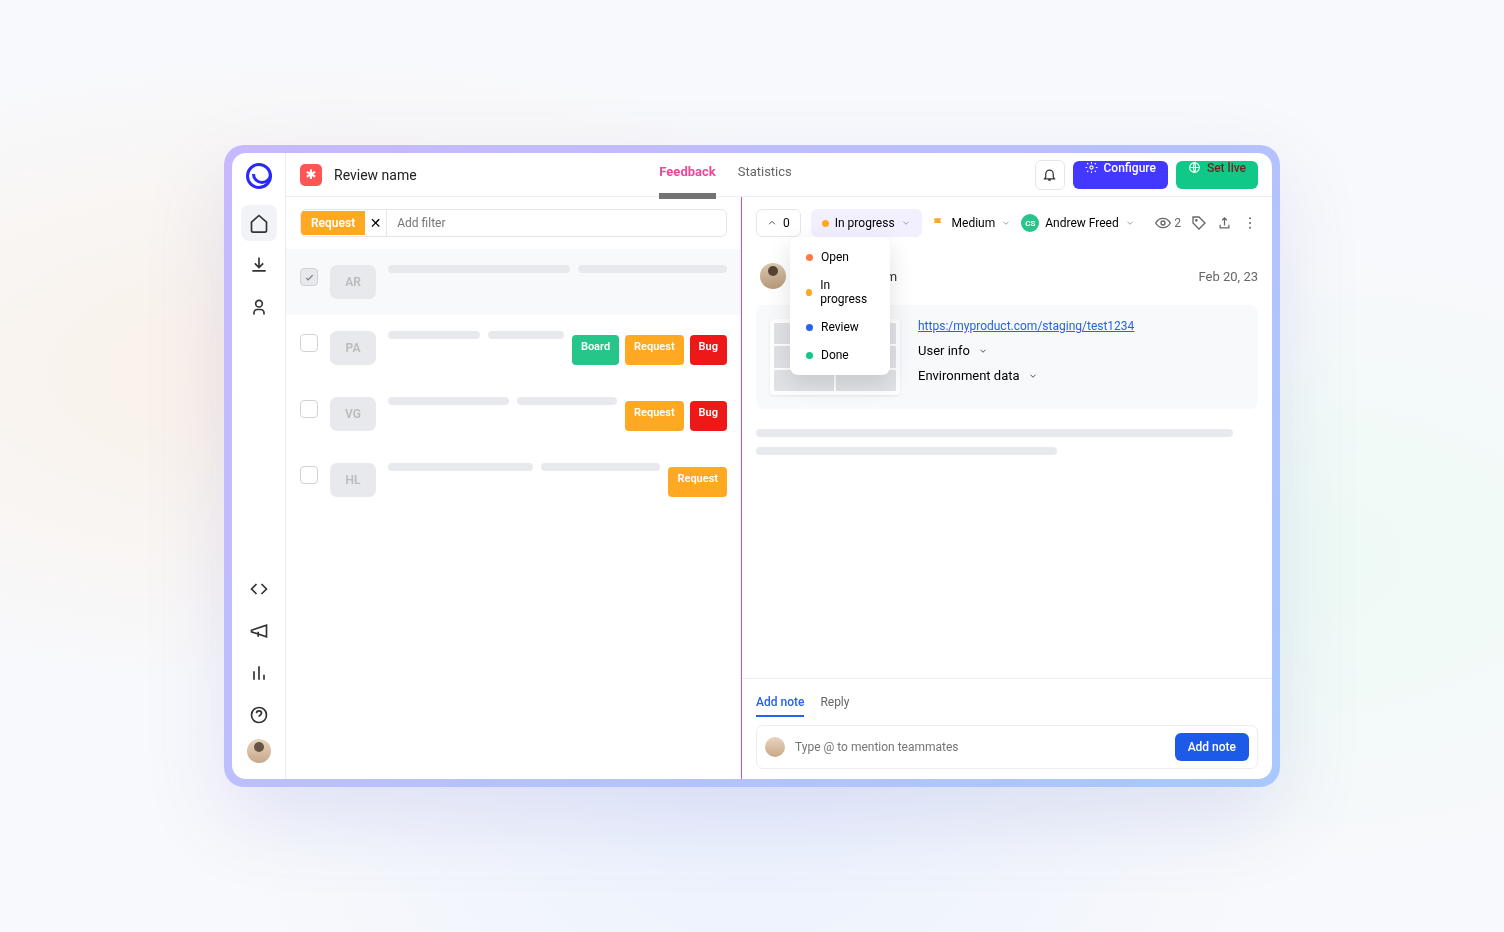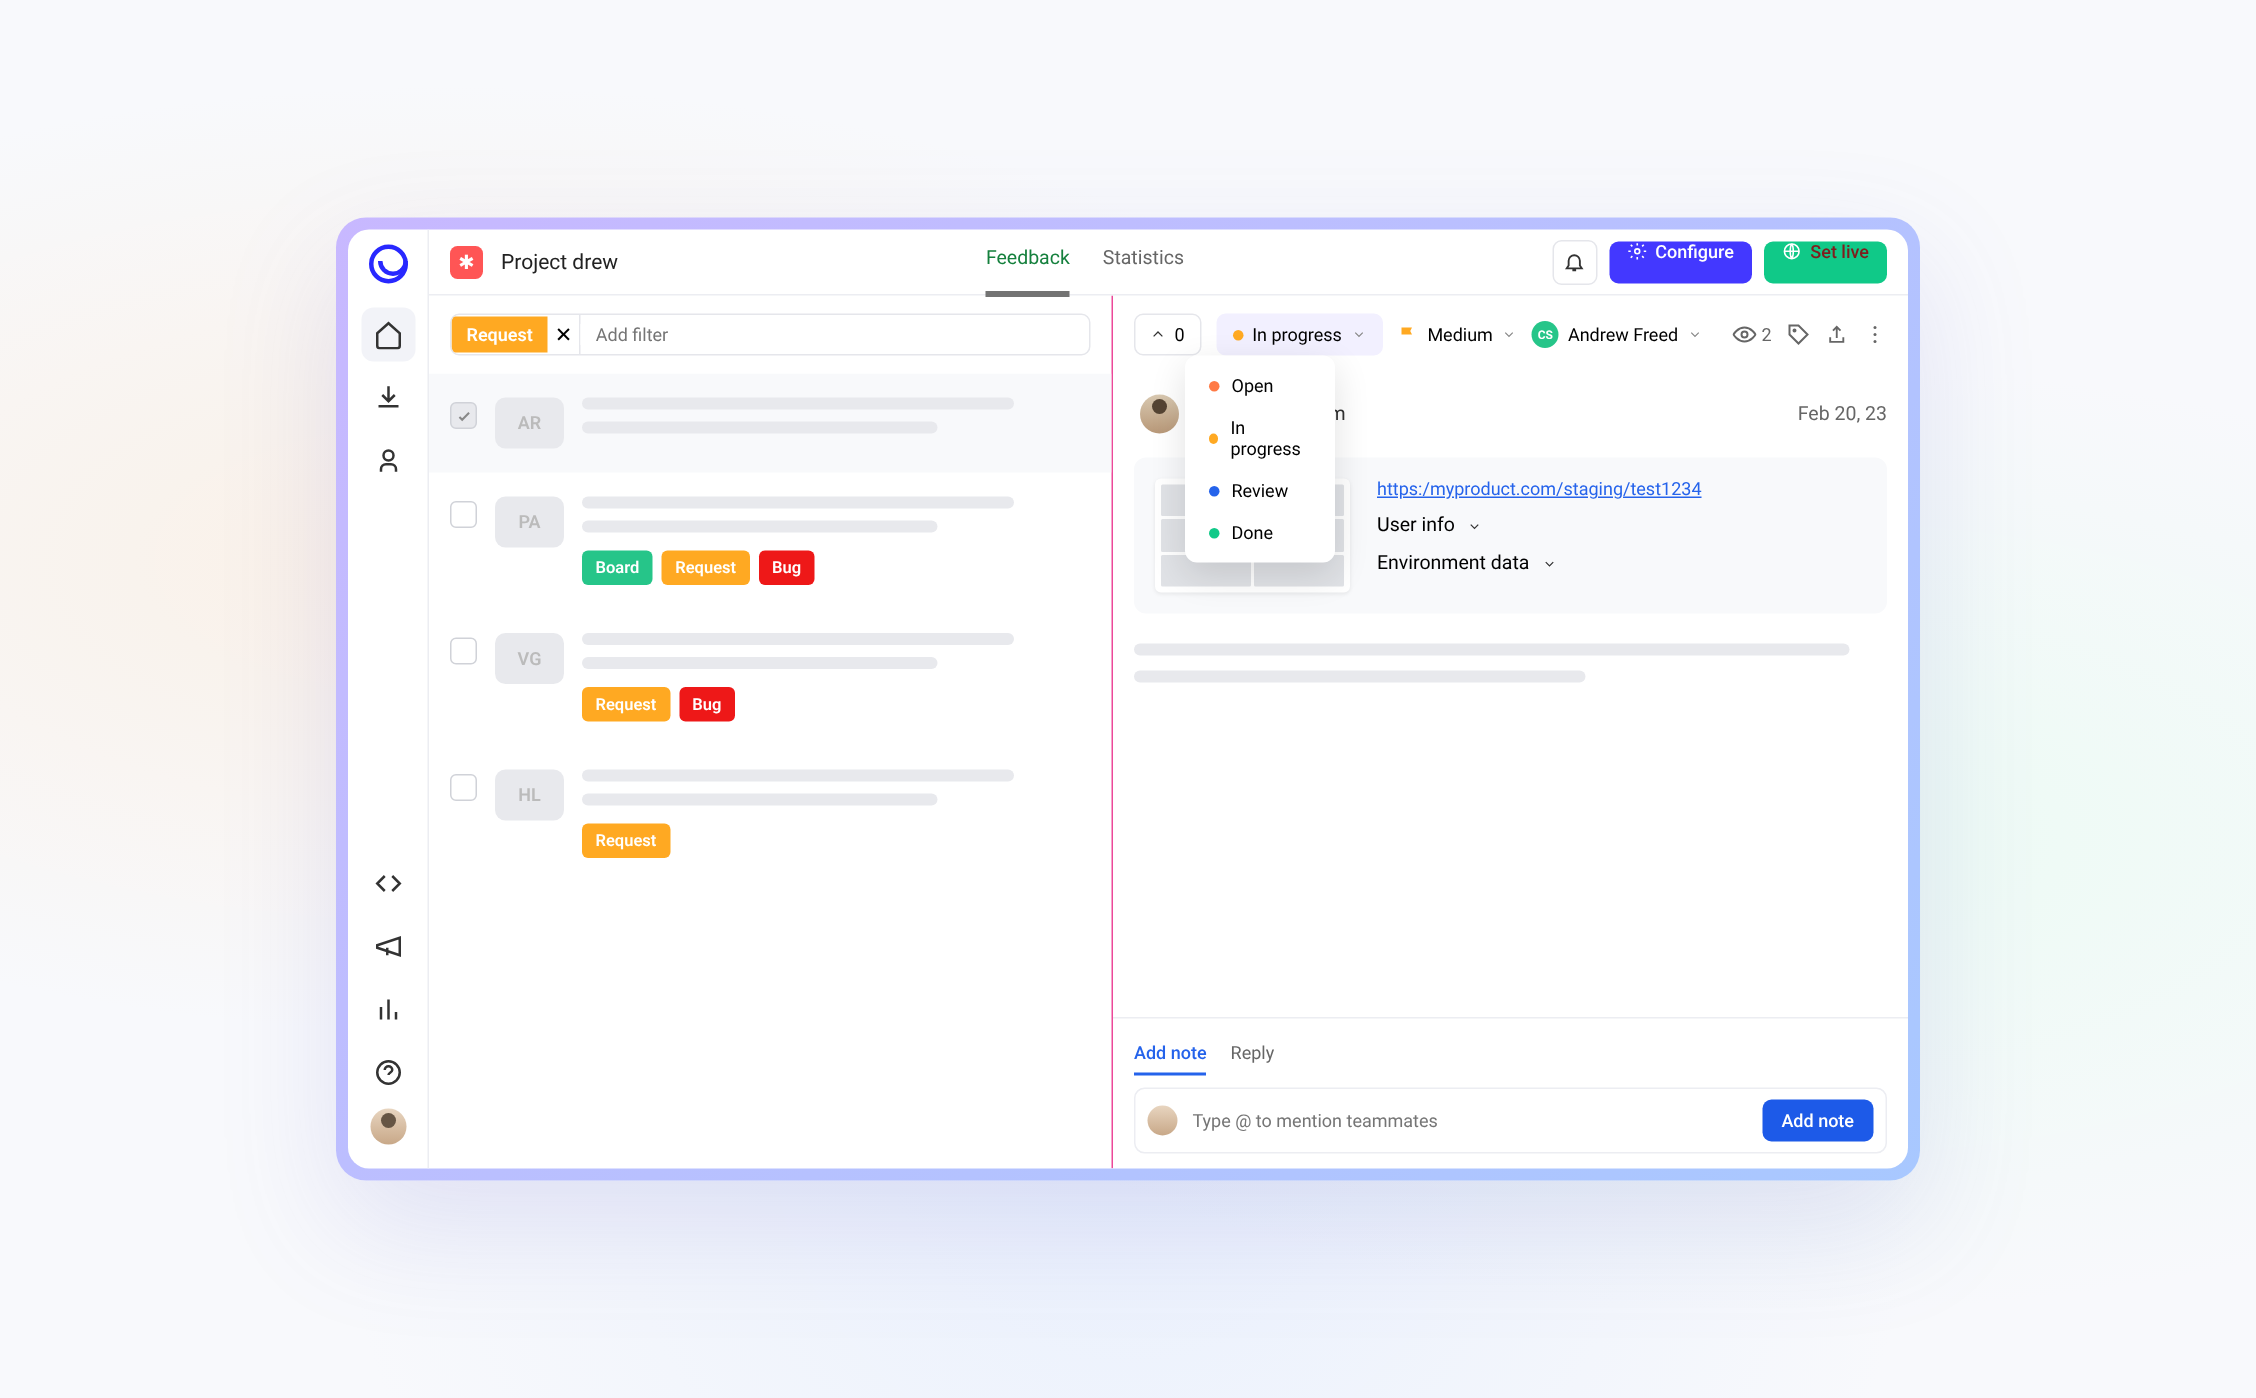--- a/index.html
+++ b/index.html
@@ -14,40 +14,40 @@
 .rail-icon svg{width:20px;height:20px}
 .rail-spacer{flex:1}
 .rail-avatar{width:24px;height:24px;border-radius:50%;background:linear-gradient(#e8d5c0,#c8a888);margin-bottom:6px;position:relative;overflow:hidden}
 .rail-avatar::after{content:"";position:absolute;width:10px;height:10px;background:#654;border-radius:50%;top:3px;left:7px}
 .main{flex:1;display:flex;flex-direction:column}
 .topbar{height:44px;border-bottom:1px solid #ecedf2;display:flex;align-items:center;padding:0 14px;gap:12px}
 .proj-icon{width:22px;height:22px;background:#ff5555;border-radius:5px;display:flex;align-items:center;justify-content:center;color:#fff;font-size:13px}
 .proj-name{font-size:14px;color:#222}
 .tabs{display:flex;gap:22px;margin-left:auto;margin-right:auto}
 .tab{font-size:13px;color:#666;padding:14px 0;cursor:pointer}
-.tab.active{color:#15803d;border-bottom:4px solid #737373;font-weight:400}
+.tab.active{color:#ec4899;border-bottom:6px solid #737373;font-weight:700}
 .topbar-actions{display:flex;gap:8px;align-items:center}
 .icon-btn{width:30px;height:30px;border:1px solid #e5e6eb;border-radius:6px;display:flex;align-items:center;justify-content:center;cursor:pointer;background:#fff}
 .btn{height:28px;padding:0 12px;border-radius:6px;font-size:12px;font-weight:500;display:flex;gap:6px;cursor:pointer;border:none}
 .btn-primary{background:#4338ff;color:#fff}
 .btn-success{background:#10c988;color:#7f1d1d}
 .content{flex:1;display:flex;overflow:hidden}
 .list-panel{width:456px;border-right:1px solid #ec4899;display:flex;flex-direction:column}
 .filter-bar{padding:12px 14px;display:flex;gap:0}
 .chip-wrap{display:flex;border:1px solid #e5e6eb;border-radius:6px;overflow:hidden;flex:1;align-items:center}
 .chip{background:#ffa922;color:#fff;font-size:12px;font-weight:600;padding:5px 10px;display:flex;align-items:center}
 .chip-x{width:22px;height:26px;display:flex;align-items:center;justify-content:center;border-right:1px solid #e5e6eb;cursor:pointer;font-size:14px}
 .filter-input{flex:1;border:none;padding:0 10px;font-size:12px;outline:none;color:#999}
 .list{flex:1;overflow:auto}
 .item{padding:16px 14px;display:flex;gap:12px;cursor:pointer}
 .item.selected{background:#f8f9fb}
 .item-chk{width:18px;height:18px;border:1.5px solid #d0d2d8;border-radius:4px;margin-top:3px;flex-shrink:0;display:flex;align-items:center;justify-content:center;color:#888}
 .item.selected .item-chk{background:#e8e9ed;border-color:#d0d2d8}
 .item-avatar{width:46px;height:34px;border-radius:7px;background:#e8e9ed;color:#bbb;font-size:12px;font-weight:600;display:flex;align-items:center;justify-content:center;flex-shrink:0}
-.item-body{flex:1;display:flex;flex-direction:column;gap:8px}
+.item-body{flex:1;display:flex;flex-direction:row;gap:8px}
 .skel{height:8px;background:#e8e9ed;border-radius:4px}
 .item-tags{display:flex;gap:6px;margin-top:4px}
 .tag{font-size:11px;font-weight:600;color:#fff;padding:5px 9px;border-radius:4px}
 .tag-board{background:#26c589}
 .tag-request{background:#ffa922}
 .tag-bug{background:#ee1818}
 .detail-panel{flex:1;display:flex;flex-direction:column}
 .detail-bar{padding:12px 14px;display:flex;align-items:center;gap:10px;position:relative}
 .pill{height:28px;padding:0 10px;border:1px solid #e5e6eb;border-radius:6px;display:flex;align-items:center;gap:6px;font-size:12px;cursor:pointer;background:#fff}
 .pill.active{background:#f2f0ff;border-color:#f2f0ff}
@@ -127,21 +127,21 @@
             <circle cx="12" cy="12" r="9"></circle>
             <path d="M9 10a3 3 0 116 0c0 2-3 2-3 4M12 18h.01"></path>
           </svg>
         </div>
     <div class="rail-avatar"></div>
   </div>
 
   <div class="main">
     <div class="topbar">
       <div class="proj-icon">✱</div>
-      <div class="proj-name">Project drew</div>
+      <div class="proj-name">Review name</div>
       <div class="tabs">
         <div class="tab active">Feedback</div>
         <div class="tab">Statistics</div>
       </div>
       <div class="topbar-actions">
         <div class="icon-btn">
               <svg width="15" height="15" viewBox="0 0 24 24" fill="none" stroke="#333" stroke-width="2">
                 <path d="M18 16v-5a6 6 0 10-12 0v5l-2 3h16l-2-3zM10 21h4"></path>
               </svg>
             </div>

